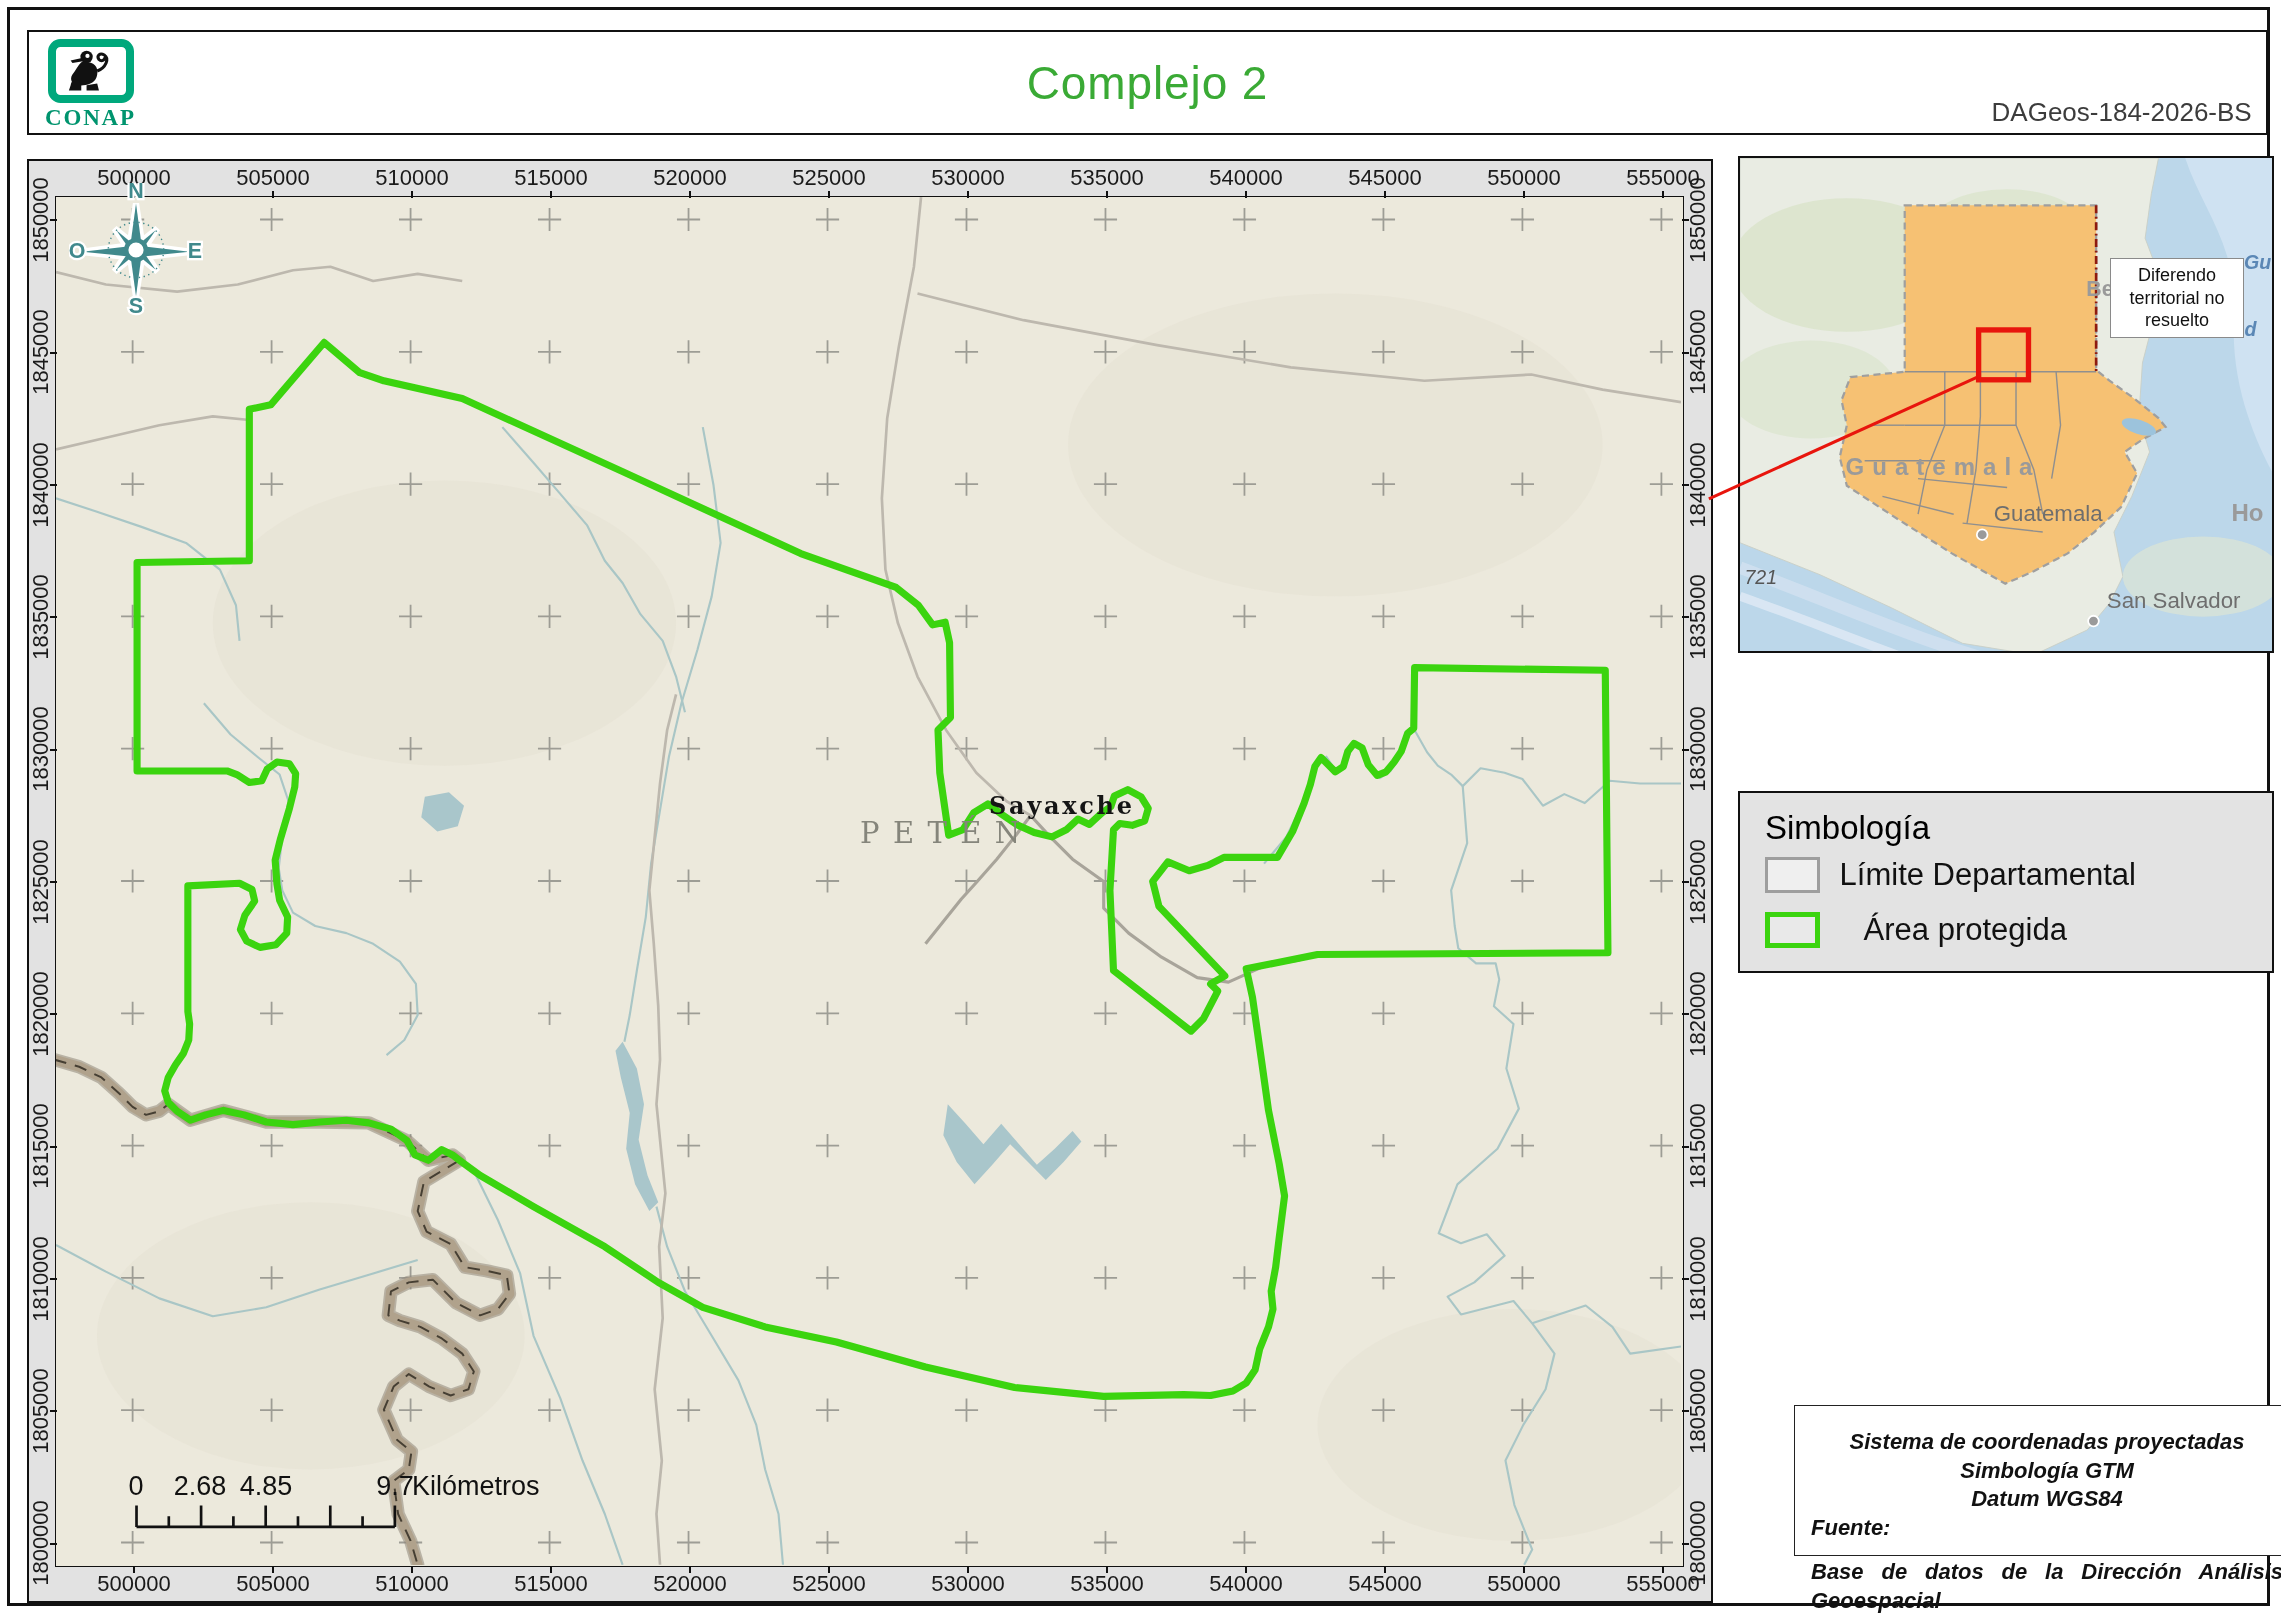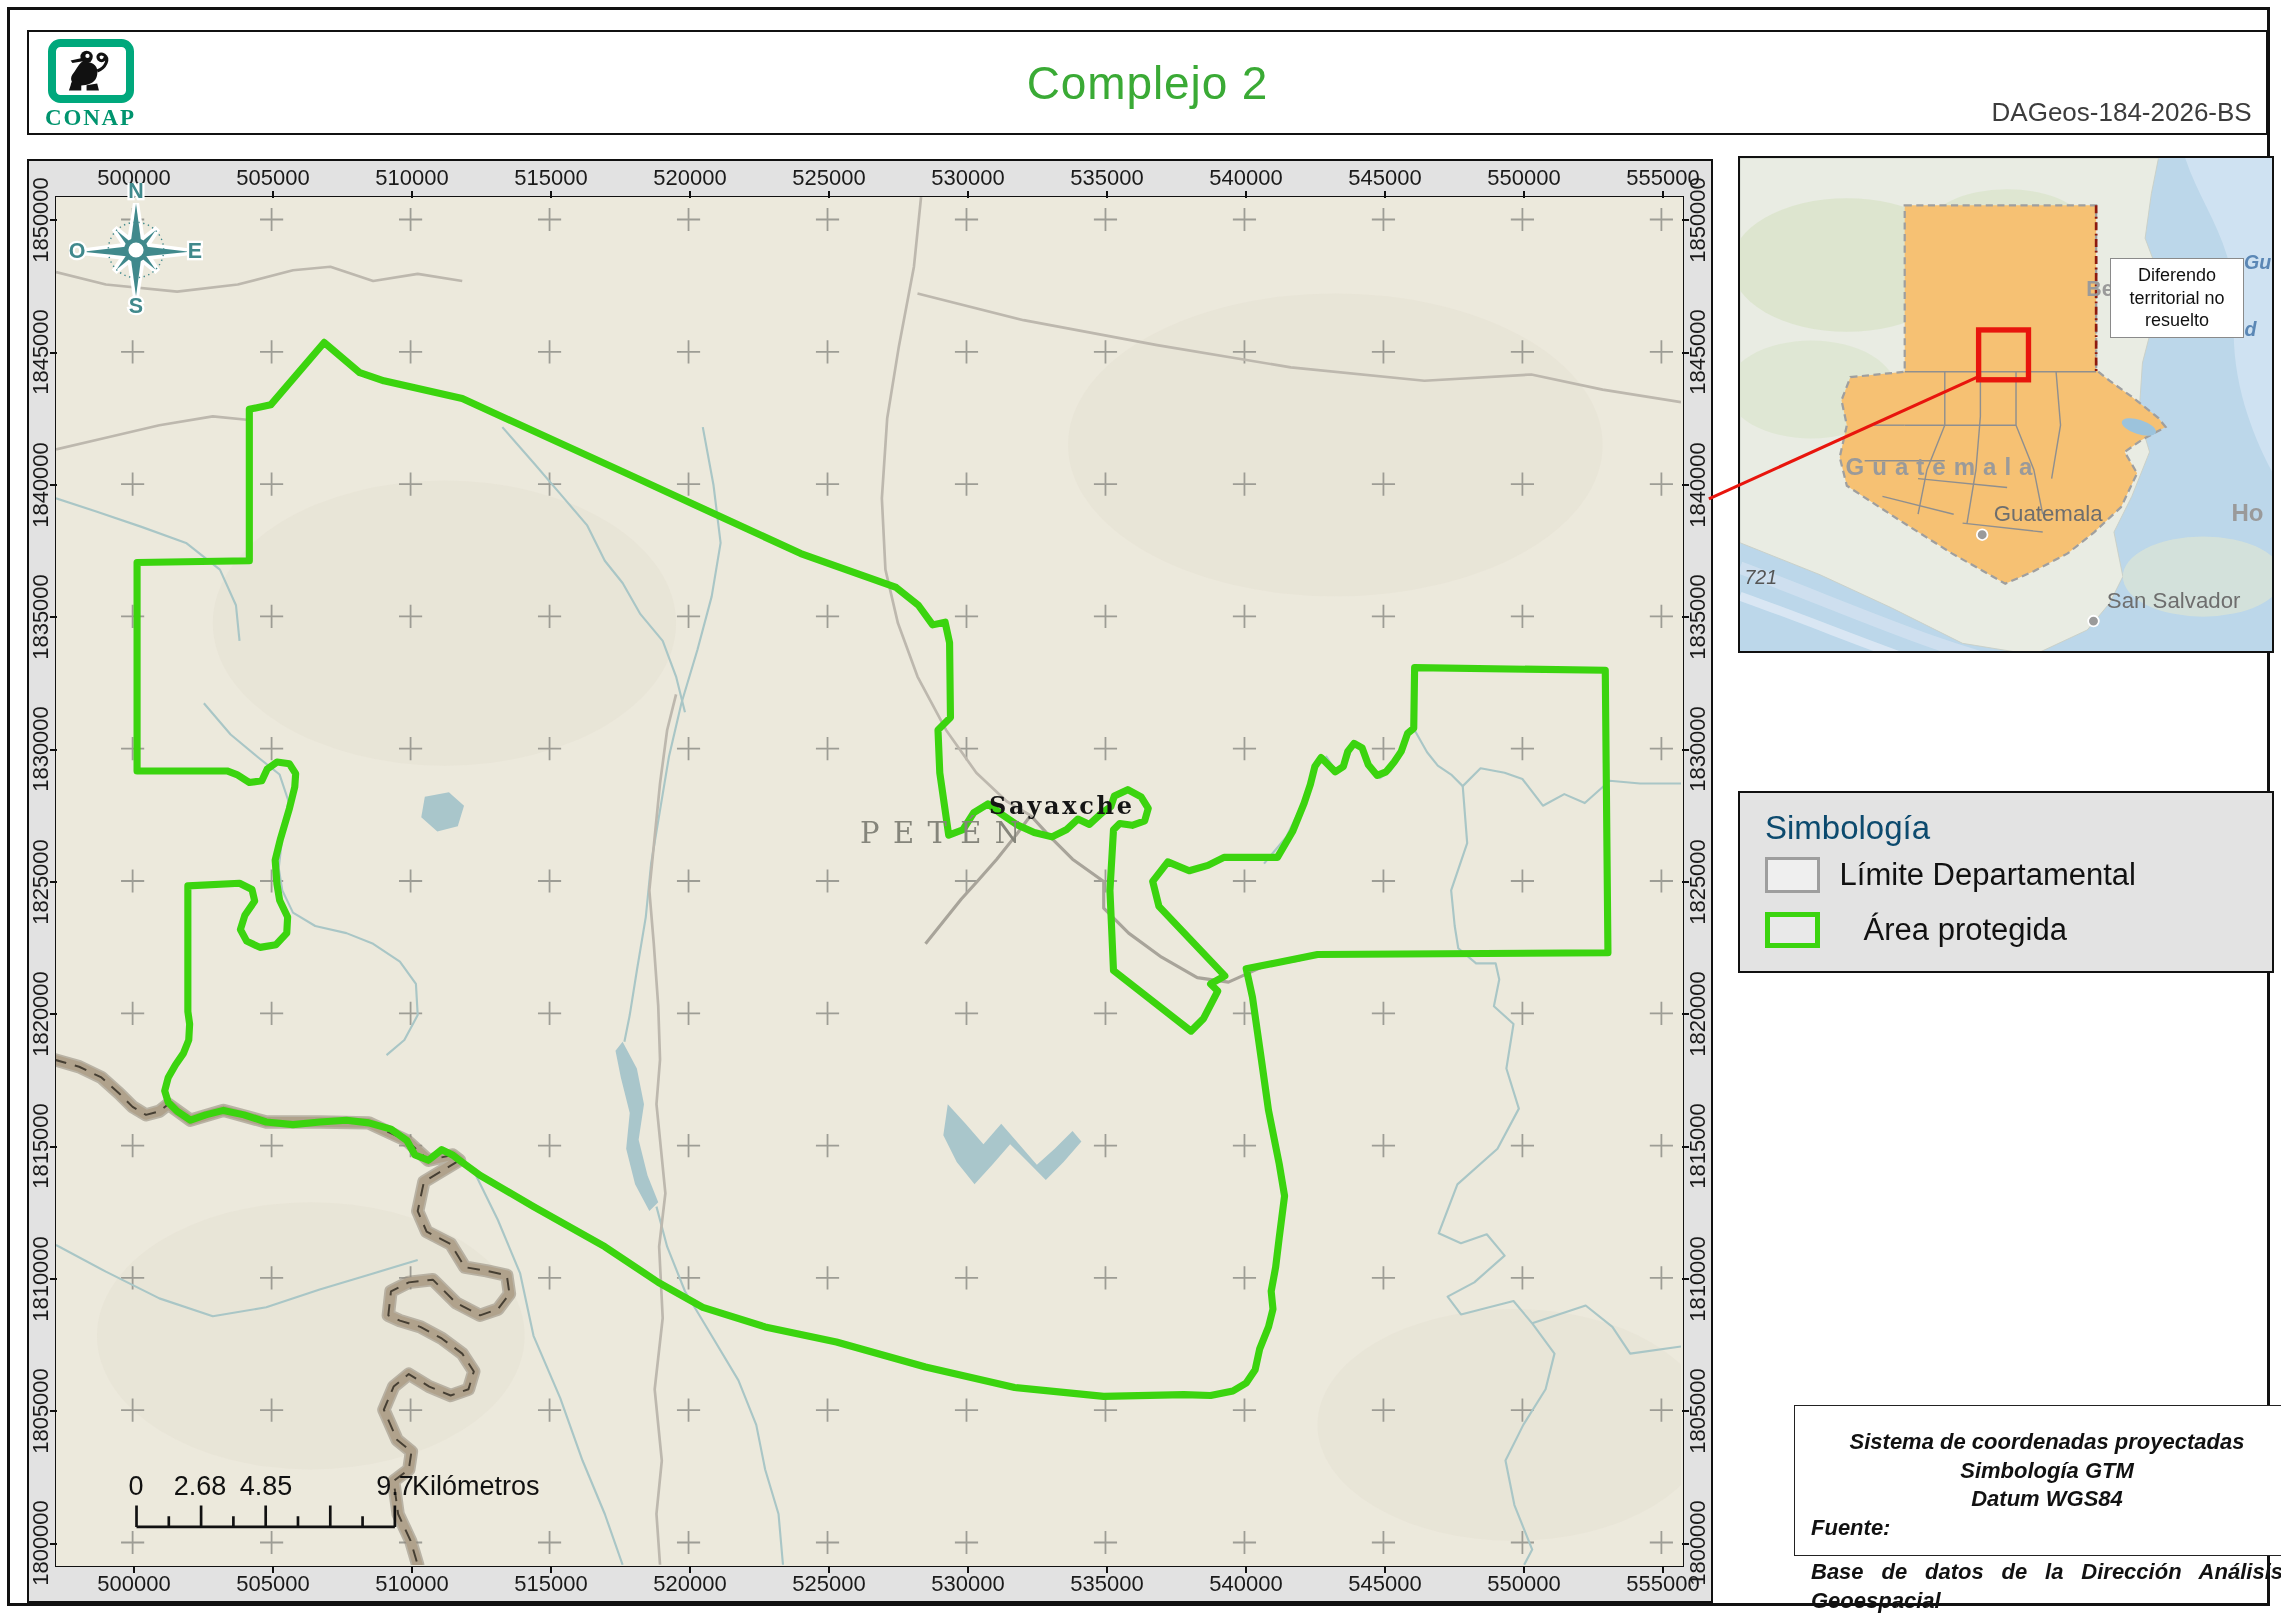--- a/index.html
+++ b/index.html
@@ -24,21 +24,21 @@
   
   .compass{position:absolute;left:69px;top:183px;}
   
   .scalebar-layer{position:absolute;left:0;top:0;width:100%;height:100%;pointer-events:none;}
   .sb-label{position:absolute;font-size:27px;color:#111;transform:translate(-50%,-50%);white-space:nowrap;}
   .sb-unit{position:absolute;font-size:27px;color:#111;transform:translate(0,-50%);white-space:nowrap;}
   
   .inset-box{position:absolute;left:1738px;top:156px;width:536px;height:497px;border:2.7px solid #111;box-sizing:border-box;background:#bcd7ea;overflow:hidden;}
   .inset-note{position:absolute;left:370px;top:100px;width:134px;border:1.8px solid #8a8a8a;background:#fff;font-size:18px;line-height:1.25;text-align:center;color:#111;padding:5.3px 1.8px;box-sizing:border-box;}
   .legend-box{position:absolute;left:1738px;top:791px;width:536px;height:182px;border:2.7px solid #111;box-sizing:border-box;background:#e3e3e3;}
-  .legend-title{position:absolute;left:25px;top:16px;font-size:33px;color:#0c4a6e;}
+  .legend-title{position:absolute;left:25px;top:16px;font-size:33px;color:#000000;}
   .legend-row{position:absolute;left:25px;display:flex;align-items:center;}
   .legend-row .sw{width:55px;height:36px;box-sizing:border-box;margin-right:19.6px;}
   .sw-gray{border:3.6px solid #9e9e9e;background:#efefef;}
   .sw-green{border:5.3px solid #3bd40f;background:#e9e9e9;}
   .legend-row .lg-label{font-size:31px;color:#111;}
   .credits-box{position:absolute;left:1794px;top:1405px;width:506px;height:151px;border:1.8px solid #222;box-sizing:border-box;background:#fff;font-family:"Liberation Sans",sans-serif;font-style:italic;font-weight:bold;color:#111;padding:22px 16px;}
   .credits-box .c{ text-align:center;font-size:22px;line-height:1.3;}
   .credits-box .l{ text-align:left;font-size:22px;line-height:1.3;}
   .credits-box .j{ text-align:justify;text-align-last:justify;font-size:22px;line-height:1.3;margin-top:16px;}
   .overlay-svg{position:absolute;left:0;top:0;pointer-events:none;}

